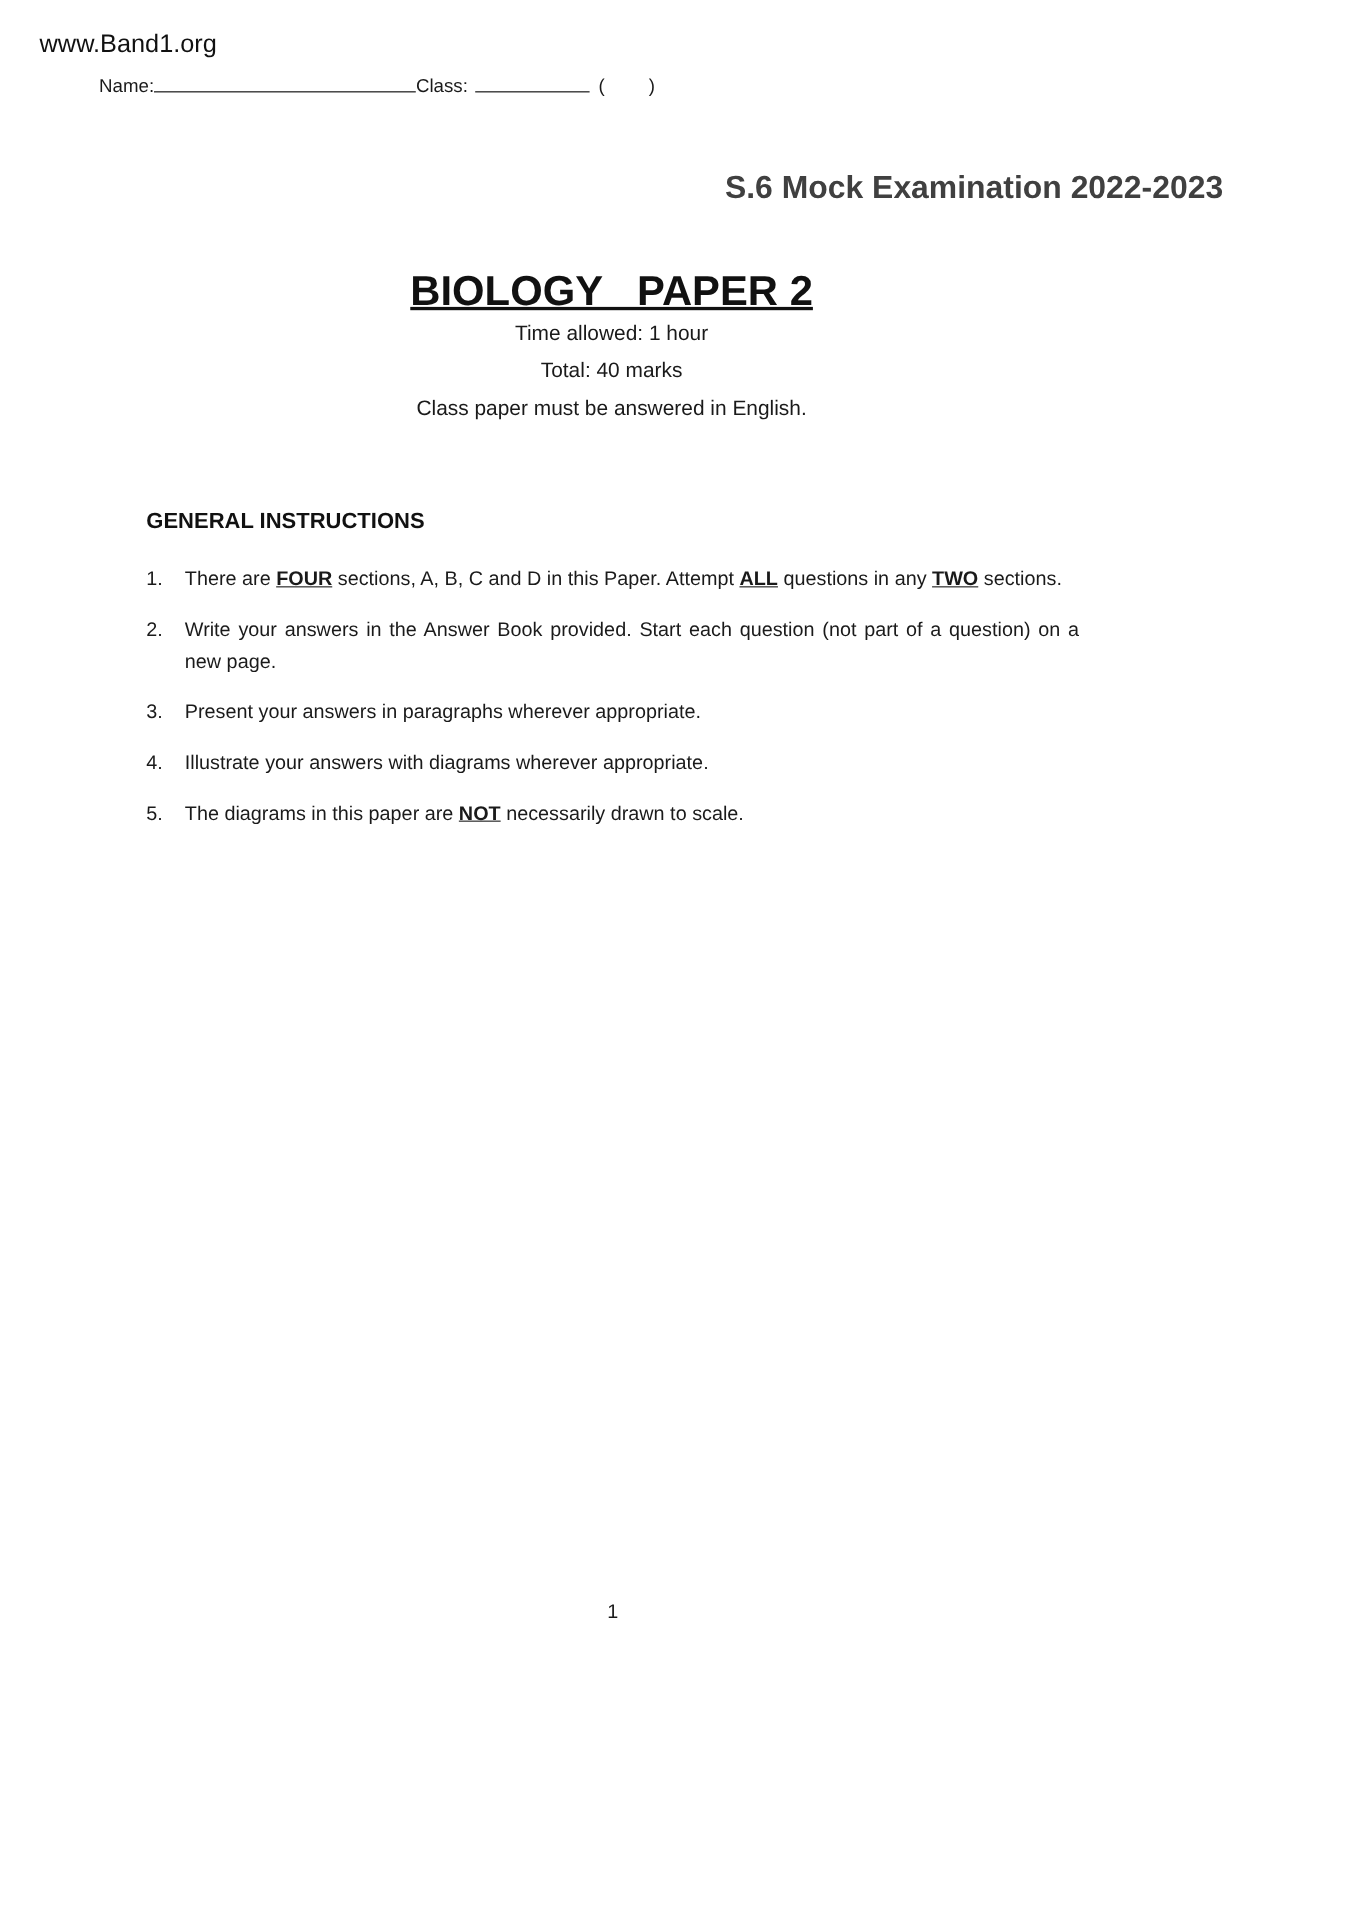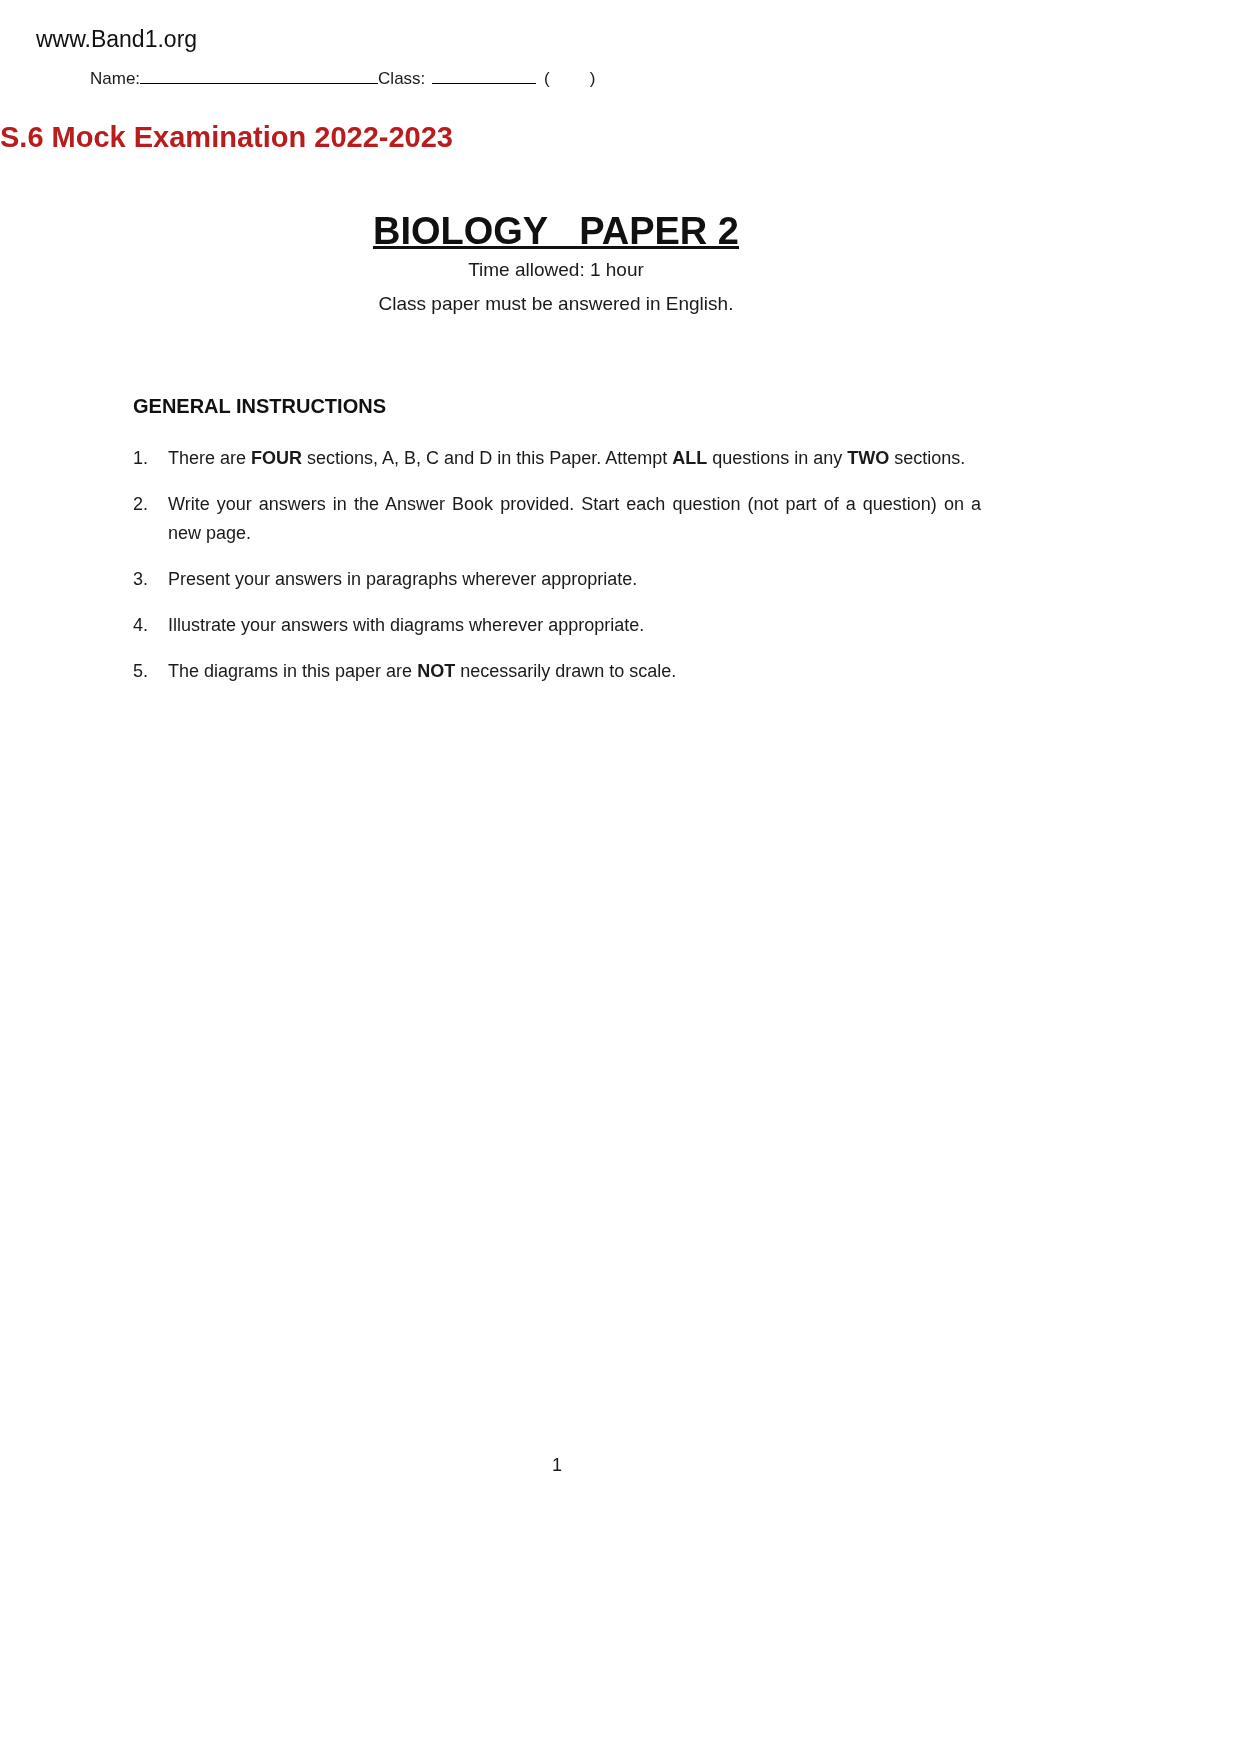--- a/index.html
+++ b/index.html
@@ -32,25 +32,25 @@
     height: 14px;
     vertical-align: baseline;
   }
   .blank-name { width: 238px; }
   .blank-class { width: 104px; margin-left: 2px; margin-right: 8px; }
   .paren-gap {
     display: inline-block;
     width: 40px;
   }
   .exam-title {
-    margin-top: 32px;
-    text-align: left;
+    margin-top: 66px;
+    text-align: right;
     font-size: 29px;
     font-weight: bold;
-    color: #b91c1c;
+    color: #404040;
   }
   .subject-title {
     margin-top: 56px;
     text-align: center;
     font-size: 38px;
     font-weight: bold;
     white-space: pre;
     color: #111111;
     text-decoration: underline;
   }
@@ -76,21 +76,21 @@
     line-height: 29px;
   }
   .item-number {
     flex: none;
     width: 35px;
   }
   .item-text {
     flex: 1;
     text-align: justify;
   }
-  .item-text strong { font-weight: bold; }
+  .item-text strong { font-weight: bold; text-decoration: underline; }
   .page-number {
     position: absolute;
     top: 1455px;
     left: 133px;
     width: 848px;
     text-align: center;
     font-size: 18px;
   }
 </style>
 </head>
@@ -101,20 +101,21 @@
   <div class="site-url">www.Band1.org</div>
 
   <div class="name-line"><span>Name:</span><span class="blank blank-name"></span><span>Class:</span> <span class="blank blank-class"></span><span>(</span><span class="paren-gap"></span><span>)</span></div>
 
   <div class="exam-title">S.6 Mock Examination 2022-2023</div>
 
   <div class="subject-title">BIOLOGY   PAPER 2</div>
 
   <div class="meta-block">
     <div>Time allowed: 1 hour</div>
+    <div>Total: 40 marks</div>
     <div>Class paper must be answered in English.</div>
   </div>
 
   <div class="instructions-heading">GENERAL INSTRUCTIONS</div>
 
   <div class="instructions-list">
 
     <div class="list-item">
       <span class="item-number">1.</span>
       <div class="item-text"><span>There are </span><strong>FOUR</strong><span> sections, A, B, C and D in this Paper. Attempt </span><strong>ALL</strong><span> questions in any </span><strong>TWO</strong><span> sections.</span></div>

